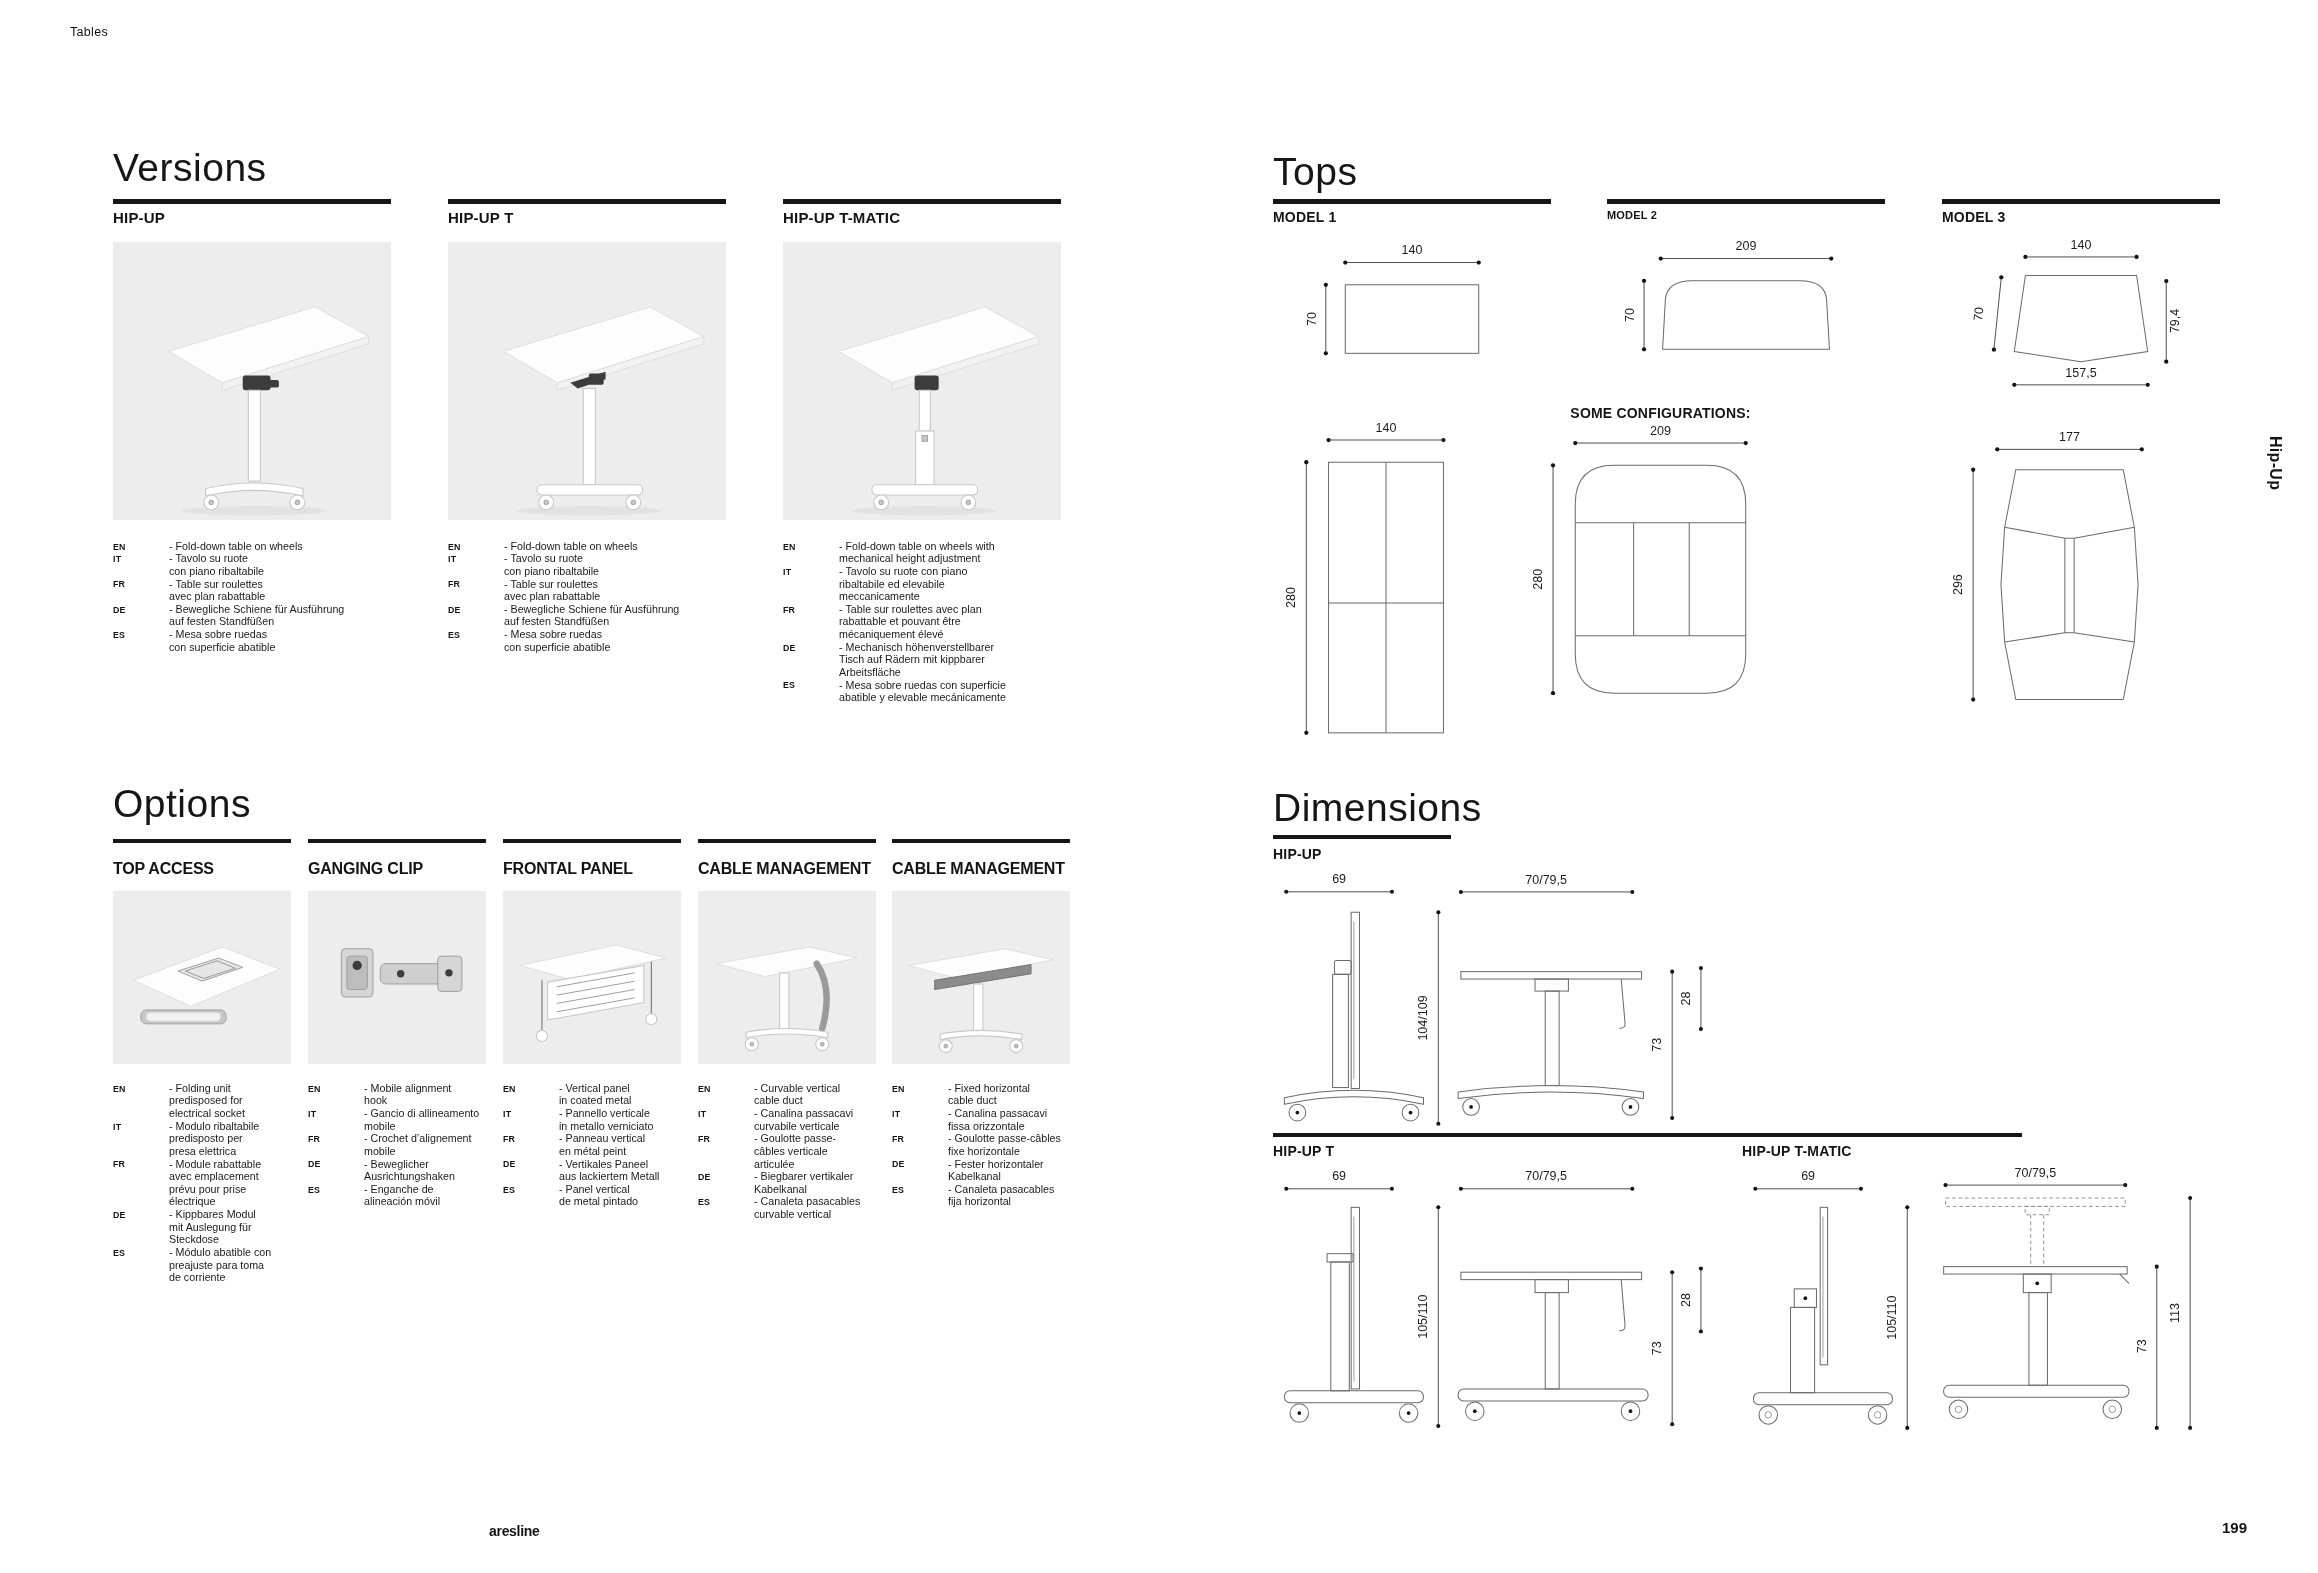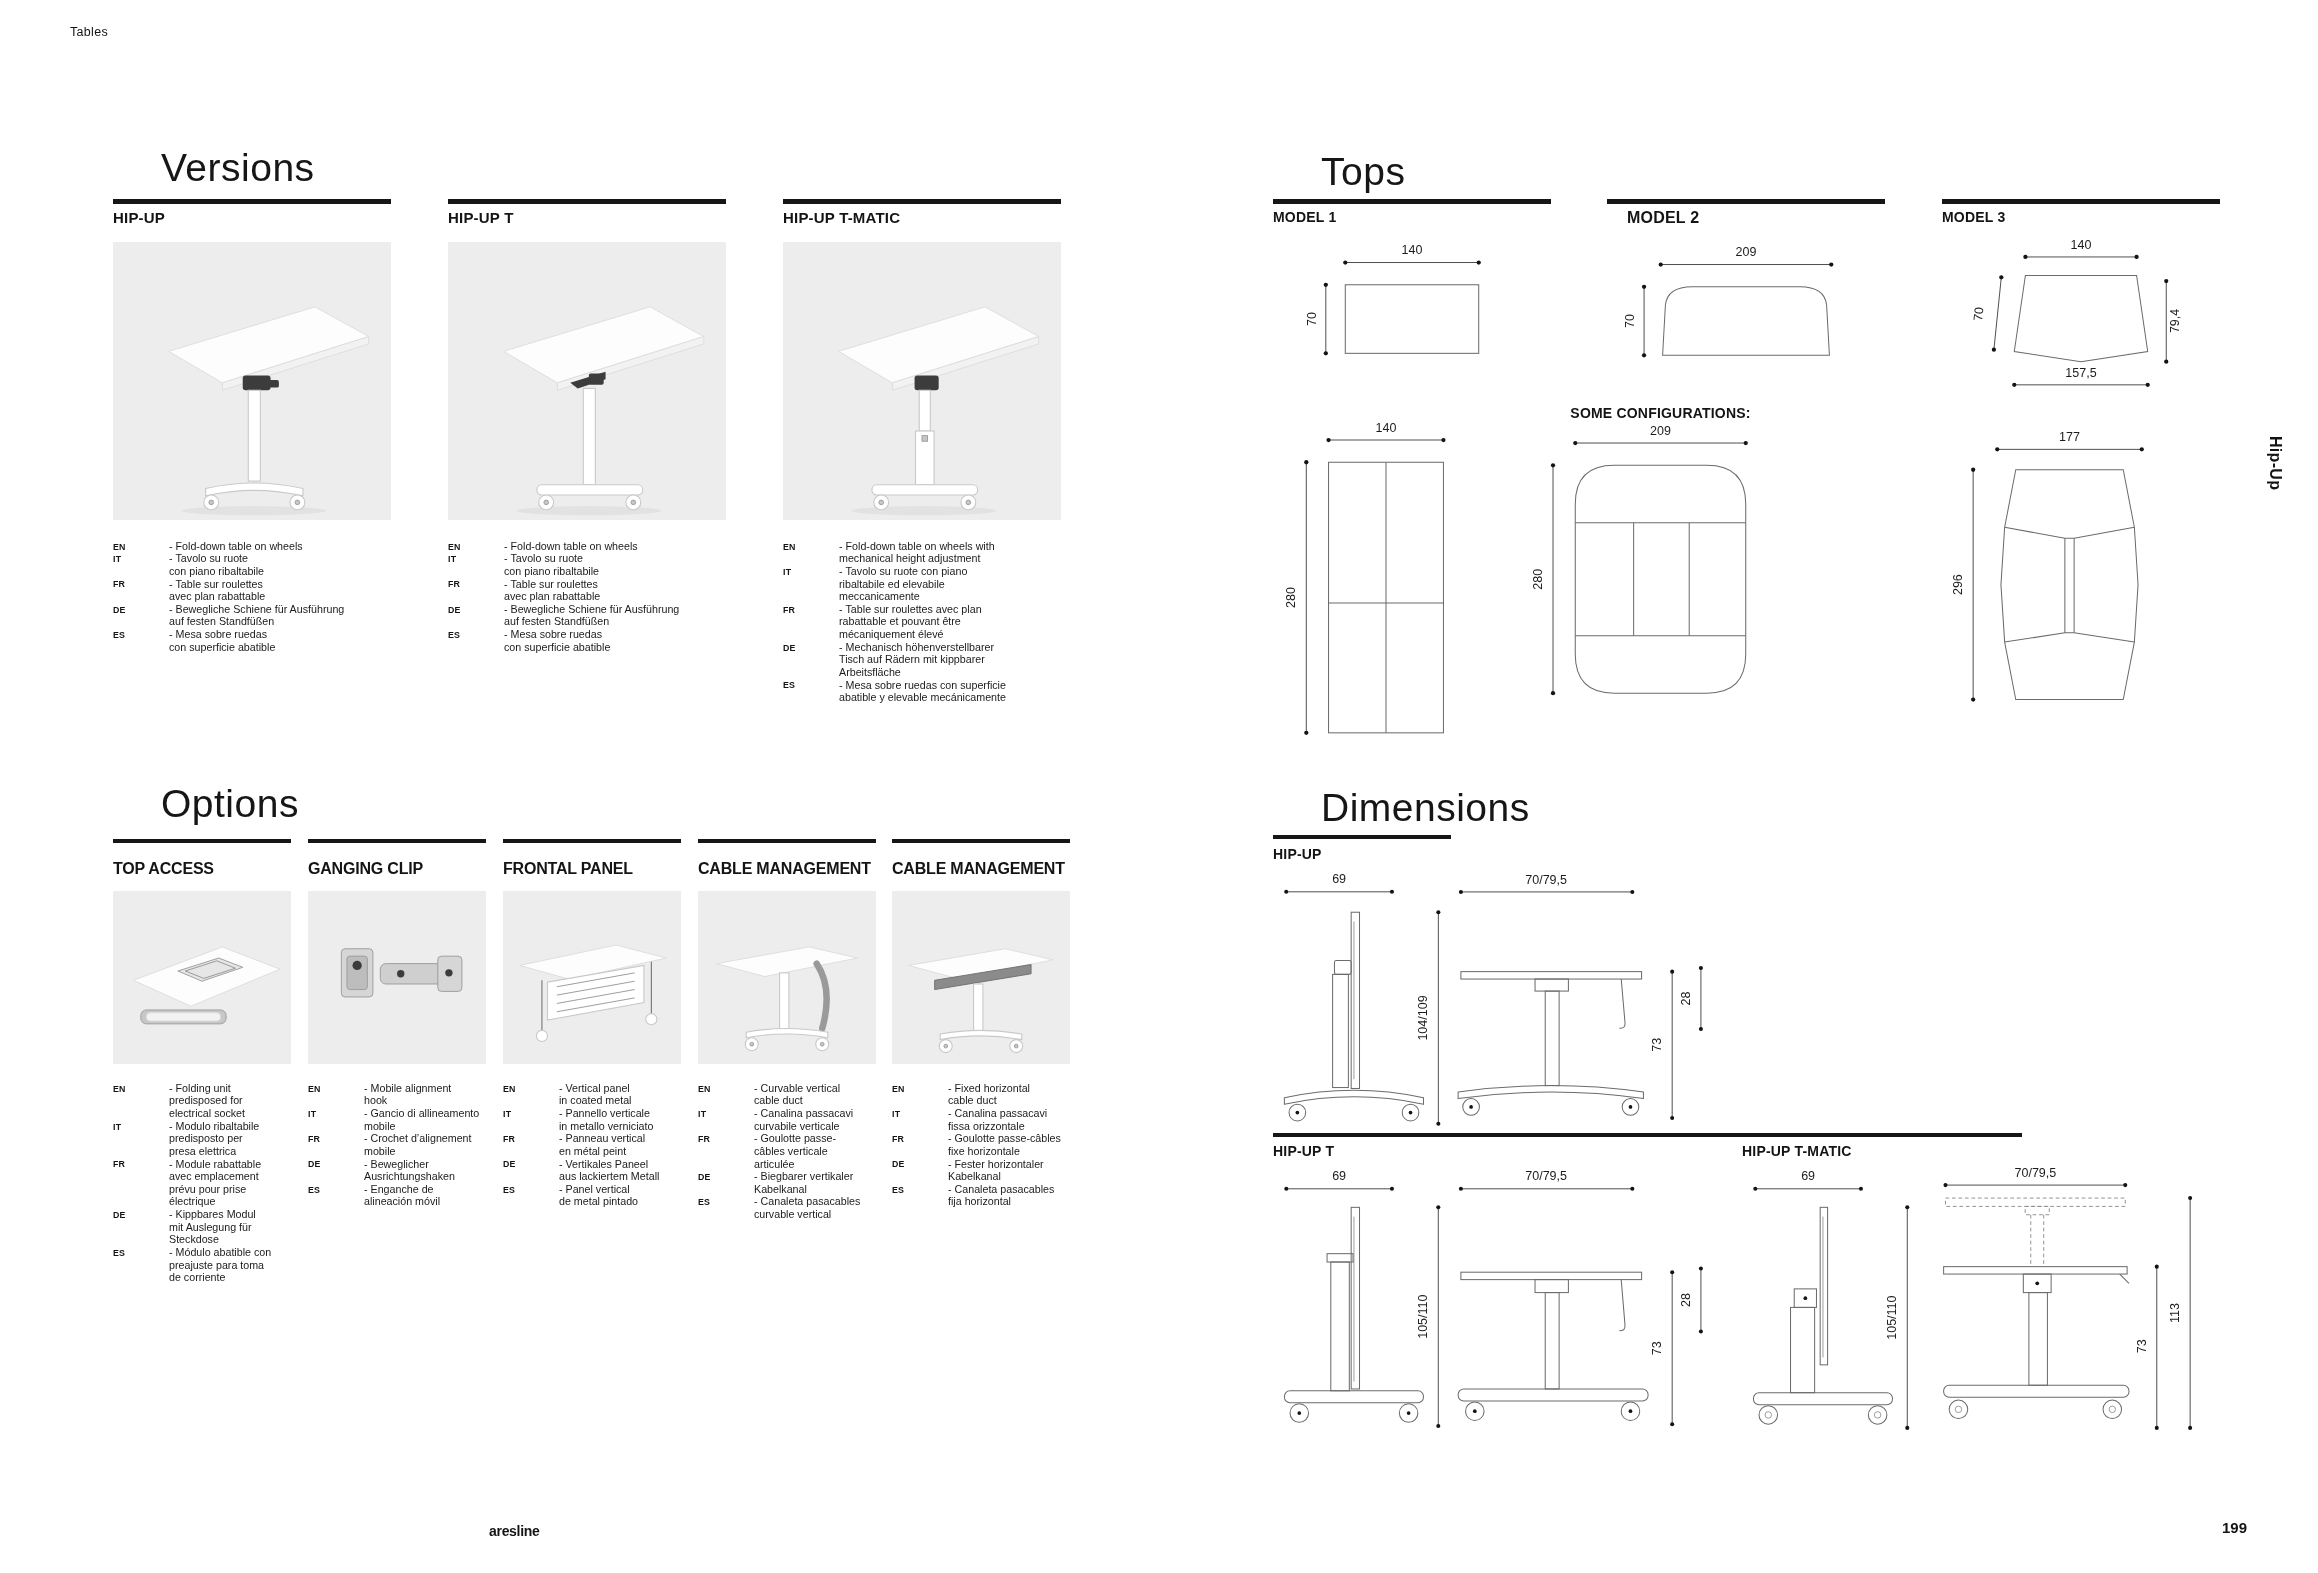--- a/index.html
+++ b/index.html
@@ -1,19 +1,19 @@
 <!DOCTYPE html>
 <html style="font-size:15px"><head>
 <meta charset="utf-8">
 <style>
   html,body{margin:0;padding:0;}
   body{width:2319px;height:1573px;background:#ffffff;position:relative;
        font-family:"Liberation Sans",sans-serif;color:#141414;overflow:hidden;}
   .abs{position:absolute;}
-  .sec-title{font-size:39px;font-weight:400;letter-spacing:0.5px;color:#161616;line-height:1;margin-left:48px;}
+  .sec-title{font-size:39px;font-weight:400;letter-spacing:0.5px;color:#161616;line-height:1;}
   .rule{background:#161616;height:4.6px;width:100%;}
   .col{position:absolute;width:278px;}
   .ocol{position:absolute;width:178px;}
   .model-label{font-weight:700;font-size:15px;letter-spacing:0.2px;margin-top:5.6px;}
   .opt-label{font-weight:700;font-size:16px;letter-spacing:-0.2px;margin-top:17px;}
   .photo{background:#ededed;margin-top:16px;}
   .vphoto{width:278px;height:278px;}
   .ophoto{width:178px;height:173px;margin-top:13px;}
   .descs{margin-top:19.5px;}
   .odescs{margin-top:17.6px;}
@@ -472,21 +472,21 @@
     <rect class="part" x="78" y="58" width="144" height="74"></rect>
     <line class="dim" x1="57" y1="58" x2="57" y2="132"></line>
     <circle class="dot" cx="57" cy="58" r="2.3"></circle>
       <circle class="dot" cx="57" cy="132" r="2.3"></circle>
     <text class="dimt" transform="rotate(-90 46 95)" x="46" y="95" text-anchor="middle">70</text>
   </svg>
 </div>
 
 <div class="col" style="left:1607px;top:199px;">
   <div class="rule"></div>
-  <div class="model-label" style="font-size:16px;margin-left:20px;">MODEL 2</div>
+  <div class="model-label" style="font-size:11px;">MODEL 2</div>
   <svg width="278" height="190" viewBox="0 0 300 205" style="margin-top:5.6px;">
     <line class="dim" x1="58" y1="34" x2="242" y2="34"></line>
     <circle class="dot" cx="58" cy="34" r="2.3"></circle>
       <circle class="dot" cx="242" cy="34" r="2.3"></circle>
     <text class="dimt" x="150" y="25" text-anchor="middle">209</text>
     <path class="part" d="M 60,132 L 63,78 Q 65,58 92,58 L 208,58 Q 235,58 237,78 L 240,132 Z"></path>
     <line class="dim" x1="40" y1="58" x2="40" y2="132"></line>
     <circle class="dot" cx="40" cy="58" r="2.3"></circle>
       <circle class="dot" cx="40" cy="132" r="2.3"></circle>
     <text class="dimt" transform="rotate(-90 29 95)" x="29" y="95" text-anchor="middle">70</text>

